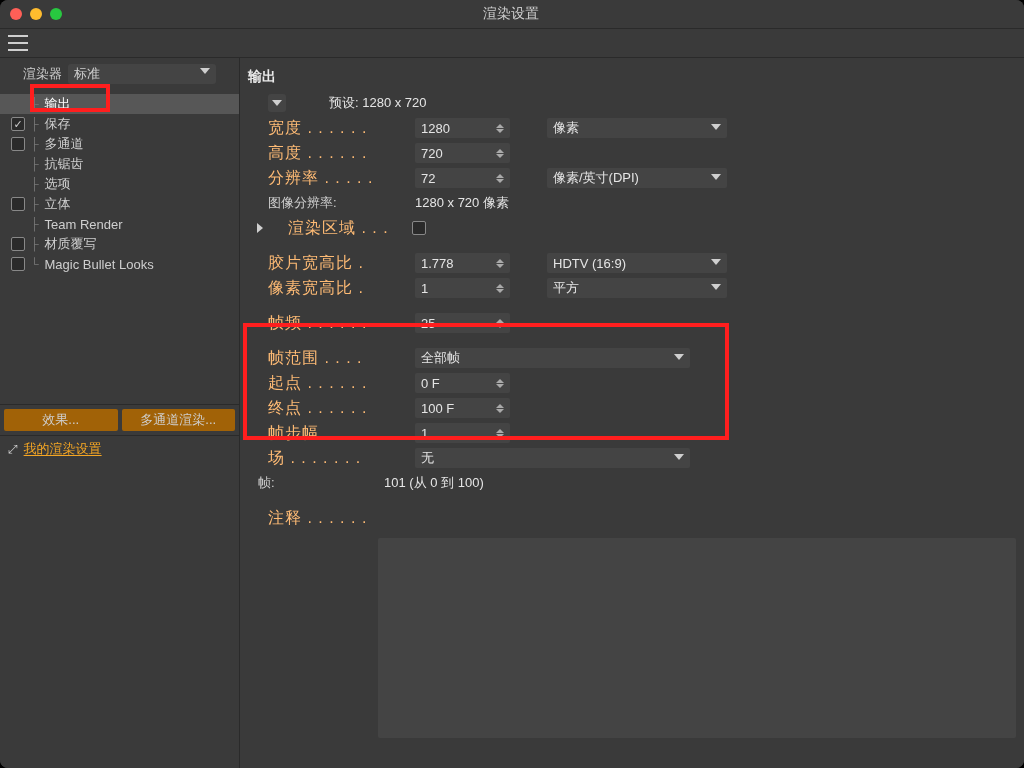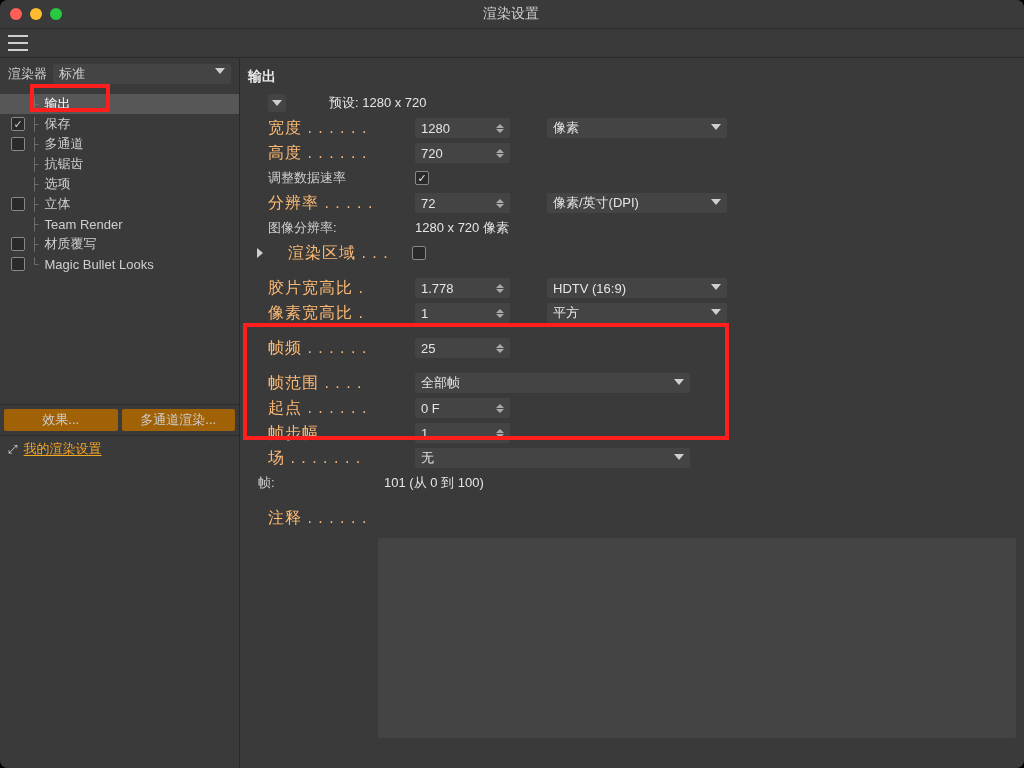--- a/index.html
+++ b/index.html
@@ -11,21 +11,21 @@
   .tl-red   { background:#ff5f57; }
   .tl-yellow{ background:#febc2e; }
   .tl-green { background:#28c840; }
   .titlebar-title { color:#cfcfcf; font-size:14px; position:absolute; left:0; right:2px; text-align:center; pointer-events:none; }
   .hamburger-row { height: 30px; background:#3a3a3a; display:flex; align-items:center; padding:0 8px; border-top:1px solid #2a2a2a; border-bottom:1px solid #2a2a2a;}
   .hamburger-icon { width:20px; height:16px; display:flex; flex-direction:column; justify-content:space-between; cursor:pointer;}
   .hamburger-icon span { display:block; height:2px; background:#cfcfcf;}
   .body { flex:1; display:flex; min-height:0; }
   
   .left { width:240px; background:#3a3a3a; display:flex; flex-direction:column; border-right:1px solid #2a2a2a;}
-  .left-top { padding:6px 8px; }
+  .left-top { padding:6px 23px; }
   .renderer-row { display:flex; align-items:center; gap:6px; }
   .renderer-label { color:#cfcfcf; font-size:13px; }
   .renderer-select { flex:1; height:20px; background:#444; color:#cfcfcf; font-size:13px; display:flex; align-items:center; padding:0 6px; border-radius:3px; position:relative;}
   .sel-caret { position:absolute; right:6px; top:4px;}
   .sidebar-list { flex:1; padding:4px 0; overflow:auto;}
   .sidebar-item { display:flex; align-items:center; gap:4px; height:20px; padding:0 4px 0 10px; color:#cfcfcf; font-size:13px; cursor:pointer;}
   .chk { width:14px; height:14px; border:1px solid #888; border-radius:2px; background:#2a2a2a; display:inline-flex; align-items:center; justify-content:center; font-size:11px; color:#cfcfcf;}
   .tree-branch { color:#777; font-size:12px; margin-right:2px;}
   .sidebar-item.active { background:#575757; color:#fff; }
   .left-buttons { display:flex; gap:4px; padding:4px; border-top:1px solid #2a2a2a;}
@@ -202,24 +202,20 @@
           <div class="spinbox">
             <span>720</span>
             <span class="spin">
                 <span class="up"></span>
                 <span class="dn"></span>
               </span>
           </div>
         </div>
 
 
-        <div class="form-row indent">
-          <span class="label-tight">调整数据速率</span>
-          <span class="checkbox checked"></span>
-        </div>
 
         <div class="form-row indent">
           <span class="label"><span class="lbl-txt">分辨率</span> . . . . .</span>
           <div class="spinbox">
             <span>72</span>
             <span class="spin">
                 <span class="up"></span>
                 <span class="dn"></span>
               </span>
           </div>
@@ -295,20 +291,30 @@
           <span class="label"><span class="lbl-txt">起点</span> . . . . . .</span>
           <div class="spinbox">
             <span>0 F</span>
             <span class="spin">
                 <span class="up"></span>
                 <span class="dn"></span>
               </span>
           </div>
         </div>
 
+        <div class="form-row indent">
+          <span class="label"><span class="lbl-txt">终点</span> . . . . . .</span>
+          <div class="spinbox">
+            <span>100 F</span>
+            <span class="spin">
+                <span class="up"></span>
+                <span class="dn"></span>
+              </span>
+          </div>
+        </div>
 
         <div class="form-row indent">
           <span class="label"><span class="lbl-txt">帧步幅</span> . . . . .</span>
           <div class="spinbox">
             <span>1</span>
             <span class="spin">
                 <span class="up"></span>
                 <span class="dn"></span>
               </span>
           </div>

